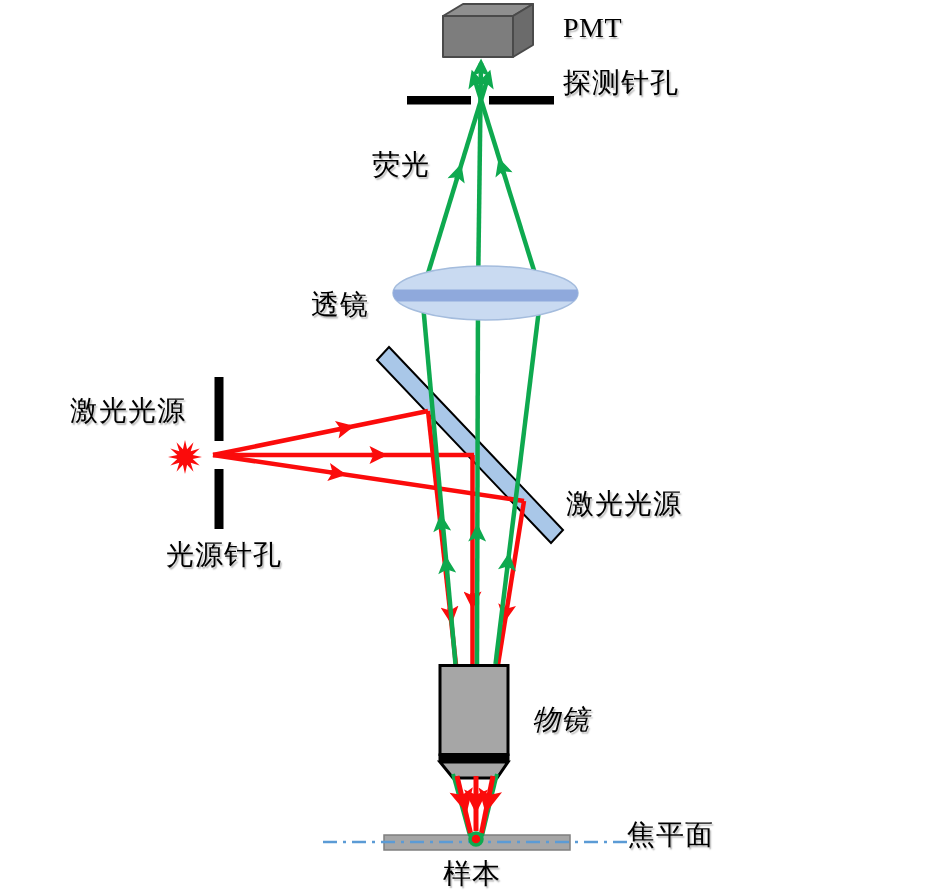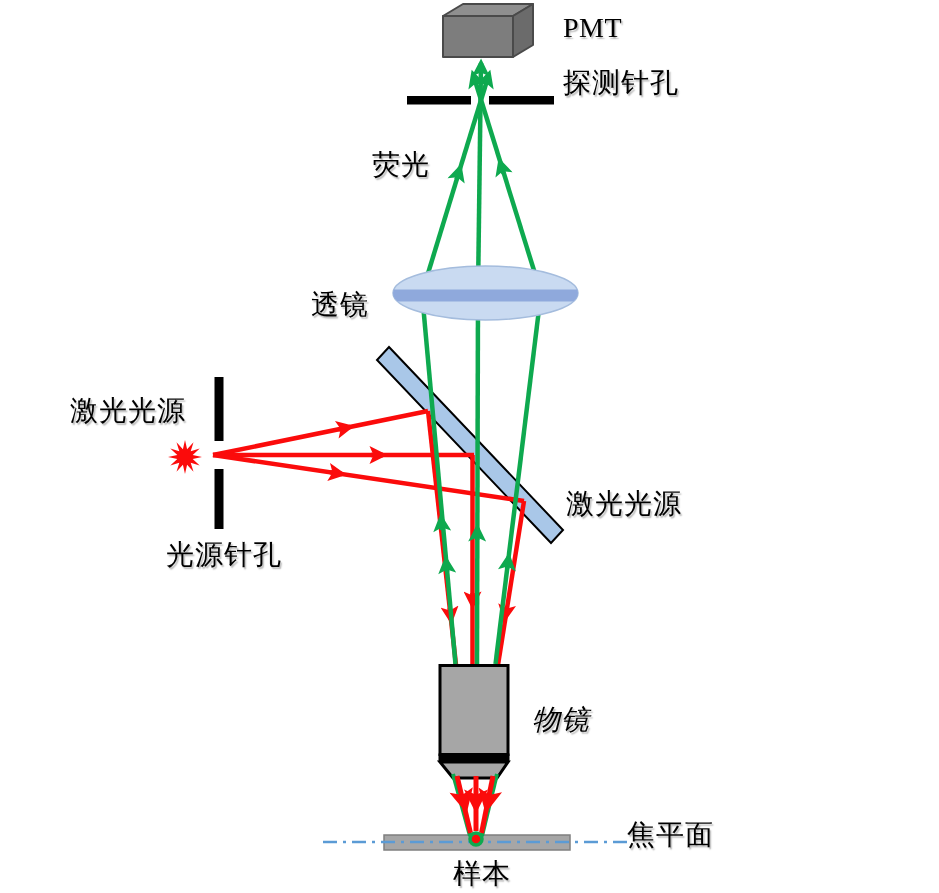--- a/index.html
+++ b/index.html
@@ -125,14 +125,14 @@
 
   <div class="lbl lbl-latin" style="left:563px;top:14px;">PMT</div>
   <div class="lbl" style="left:563px;top:69px;">探测针孔</div>
   <div class="lbl" style="left:372px;top:151px;">荧光</div>
   <div class="lbl" style="left:311px;top:261px;margin-top:30px;">透镜</div>
   <div class="lbl" style="left:70px;top:397px;">激光光源</div>
   <div class="lbl" style="left:166px;top:541px;">光源针孔</div>
   <div class="lbl" style="left:566px;top:490px;">激光光源</div>
   <div class="lbl" style="left:532px;top:706px;font-style:italic;">物镜</div>
   <div class="lbl" style="left:627px;top:821px;">焦平面</div>
-  <div class="lbl" style="left:443px;top:860px;margin-left:10px;">样本</div>
+  <div class="lbl" style="left:443px;top:860px;">样本</div>
 </div>
 
 </body></html>

